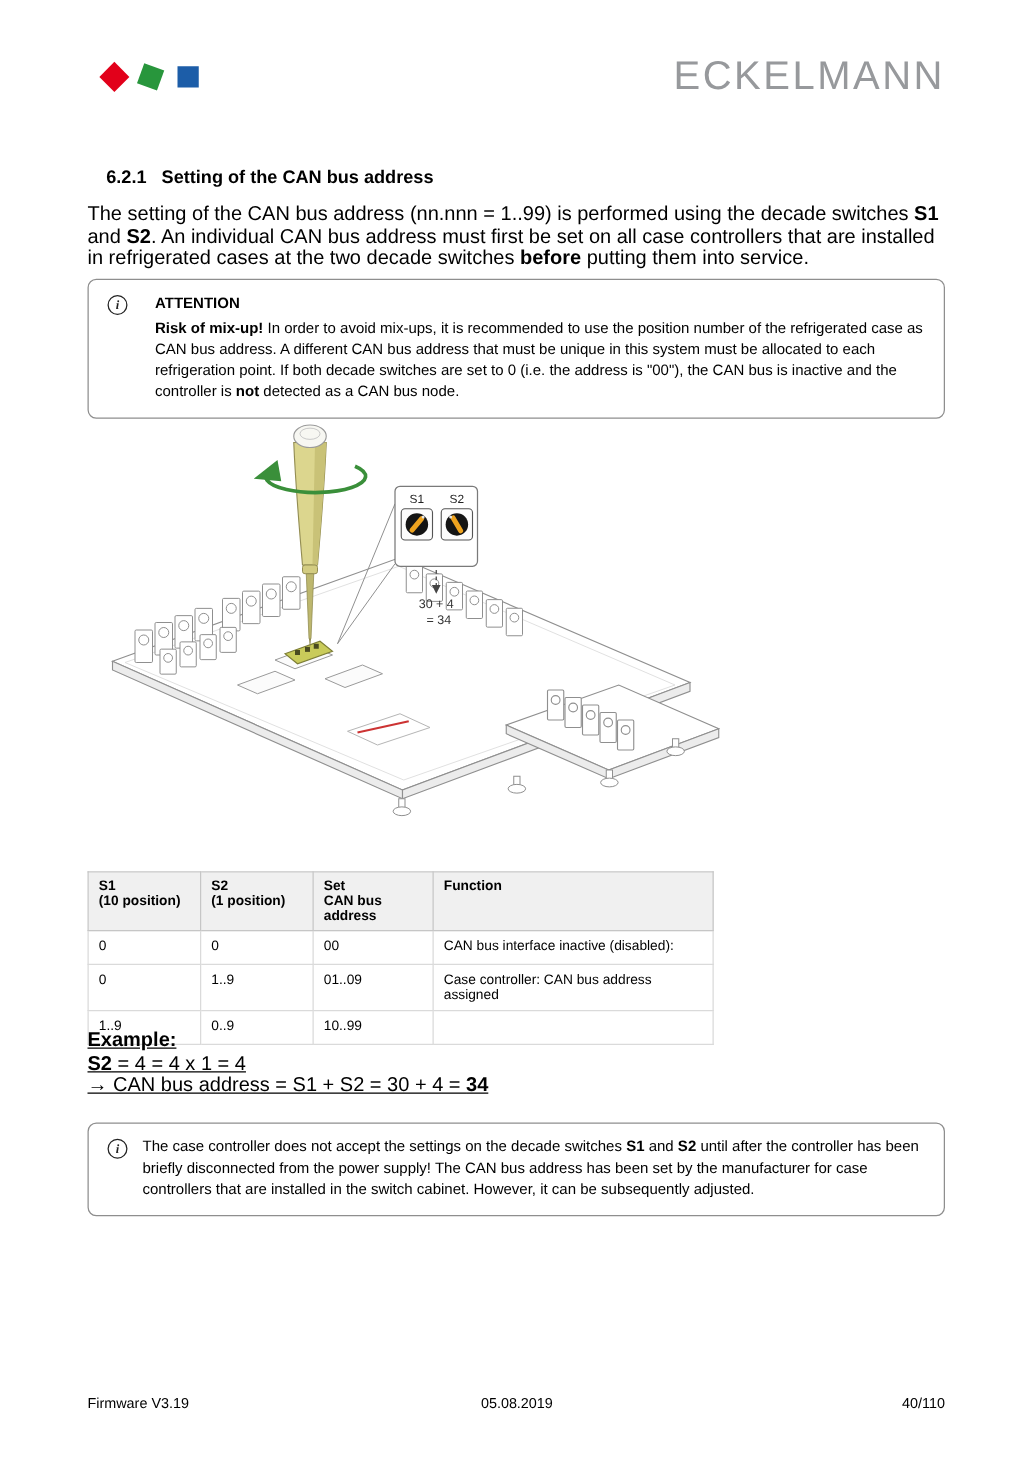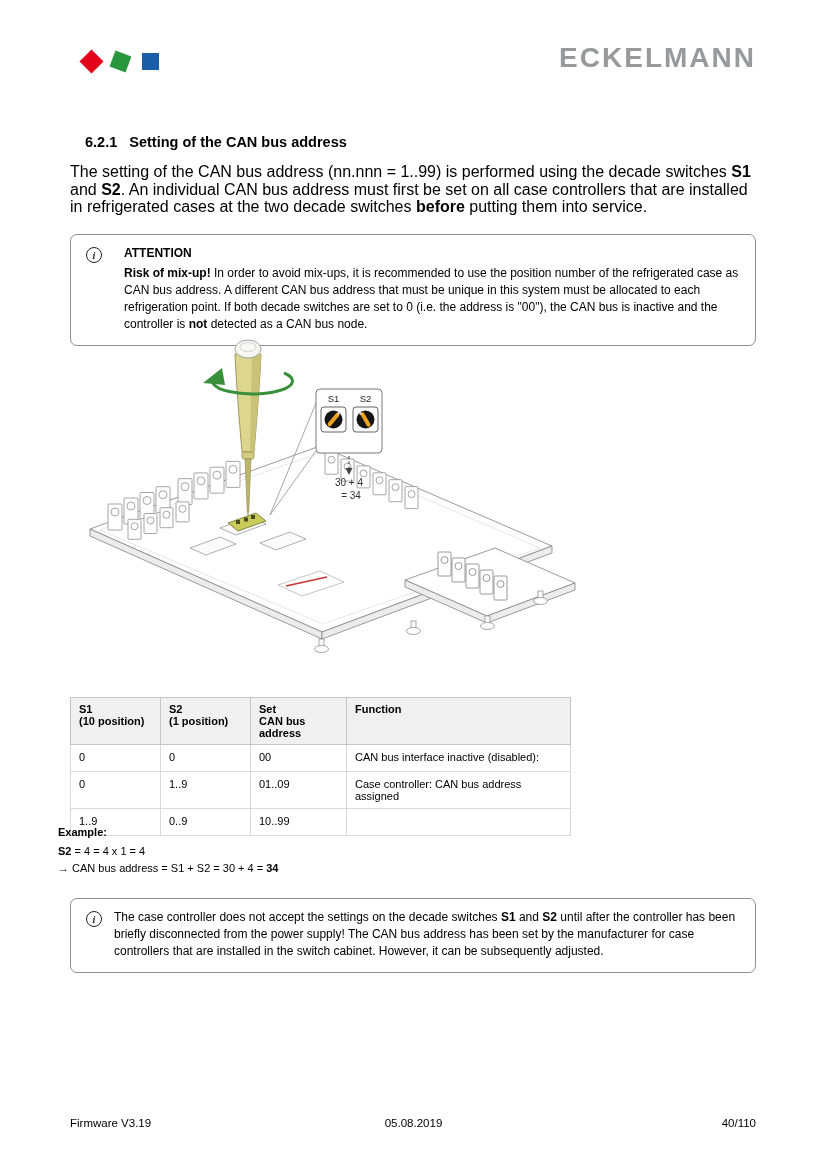--- a/index.html
+++ b/index.html
@@ -1,21 +1,21 @@
 <!DOCTYPE html>
 <html><head>
 <meta charset="utf-8">
 <style>
   html,body{margin:0;padding:0;background:#fff;}
   .page{position:relative;width:827px;height:1169px;background:#fff;overflow:hidden;
         font-family:"Liberation Sans",sans-serif;color:#000;}
   .abs{position:absolute;}
   
-  .brand{position:absolute;top:42px;right:71px;font-size:28px;letter-spacing:2px;
-         color:#97999c;font-weight:700;}
+  .brand{position:absolute;top:42px;right:71px;font-size:32px;letter-spacing:2px;
+         color:#97999c;font-weight:400;}
   
   .section-heading{position:absolute;left:70px;top:134px;font-size:14.5px;font-weight:bold;margin-left:15px;}
   .section-heading .num{margin-right:12px;}
   
   .para{position:absolute;left:70px;width:686px;font-size:16px;line-height:17.5px;}
   .b{font-weight:bold;}
   
   .infobox{position:absolute;left:70px;width:686px;border:1px solid #8e8e8e;border-radius:7px;
            box-sizing:border-box;padding:10px 16px 12px 16px;}
   .infobox .icon-col{position:absolute;left:15px;top:12px;}
@@ -26,21 +26,21 @@
   .infobox .content{margin-left:27px;font-size:12px;line-height:17px;}
   .box-title{font-weight:bold;margin-bottom:3px;}
   
   .tablewrap{position:absolute;left:70px;top:697px;}
   table{border-collapse:collapse;width:500px;font-size:11px;table-layout:fixed;}
   th{background:#f0f0f0;border:1px solid #c6c6c6;text-align:left;vertical-align:top;
      padding:5px 8px;white-space:pre-line;font-weight:bold;}
   td{border:1px solid #dadada;vertical-align:top;padding:6px 8px;height:14px;}
   col.c1{width:90px;} col.c2{width:90px;} col.c3{width:96px;} col.c4{width:224px;}
   
-  .example{position:absolute;left:58px;top:824px;font-size:11px;line-height:17px;width:686px;}
+  .example{position:absolute;left:70px;top:824px;font-size:16px;line-height:17px;width:686px;text-decoration:underline;}
   .example .box-title{margin-bottom:2px;}
   
   .footer{position:absolute;top:1117px;left:0;width:100%;font-size:11.5px;}
   .footer .fl{position:absolute;left:70px;}
   .footer .fc{position:absolute;left:0;right:0;text-align:center;}
   .footer .fr{position:absolute;right:71px;}
   
   .illus{position:absolute;left:70px;top:333px;}
   svg text{font-family:"Liberation Sans",sans-serif;}
 </style>
@@ -55,21 +55,21 @@
     <rect x="64" y="7" width="17" height="17" fill="#1c5da8"></rect>
   </svg>
   <div class="brand">ECKELMANN</div>
 
   <div class="section-heading">
     <span class="num">6.2.1</span><span>Setting of the CAN bus address</span>
   </div>
 
   <div class="para" style="top:163px;"><span>The setting of the CAN bus address (nn.nnn = 1..99) is performed using the decade switches </span><span class="b">S1</span><span> and </span><span class="b">S2</span><span>. An individual CAN bus address must first be set on all case controllers that are installed in refrigerated cases at the two decade switches </span><span class="b">before</span><span> putting them into service.</span></div>
 
-  <div class="infobox" style="top:234px;padding-left:26px;">
+  <div class="infobox" style="top:223px;padding-left:26px;">
     <div class="icon-col">
         <span class="info-circle"></span>
       </div>
     <div class="content">
       <div class="box-title">ATTENTION</div>
       <div><span class="b">Risk of mix-up!</span><span> In order to avoid mix-ups, it is recommended to use the position number of the refrigerated case as CAN bus address. A different CAN bus address that must be unique in this system must be allocated to each refrigeration point. If both decade switches are set to 0 (i.e. the address is "00"), the CAN bus is inactive and the controller is </span><span class="b">not</span><span> detected as a CAN bus node.</span></div>
     </div>
   </div>
 
   <svg class="illus" width="510" height="362" viewBox="0 0 510 362">

